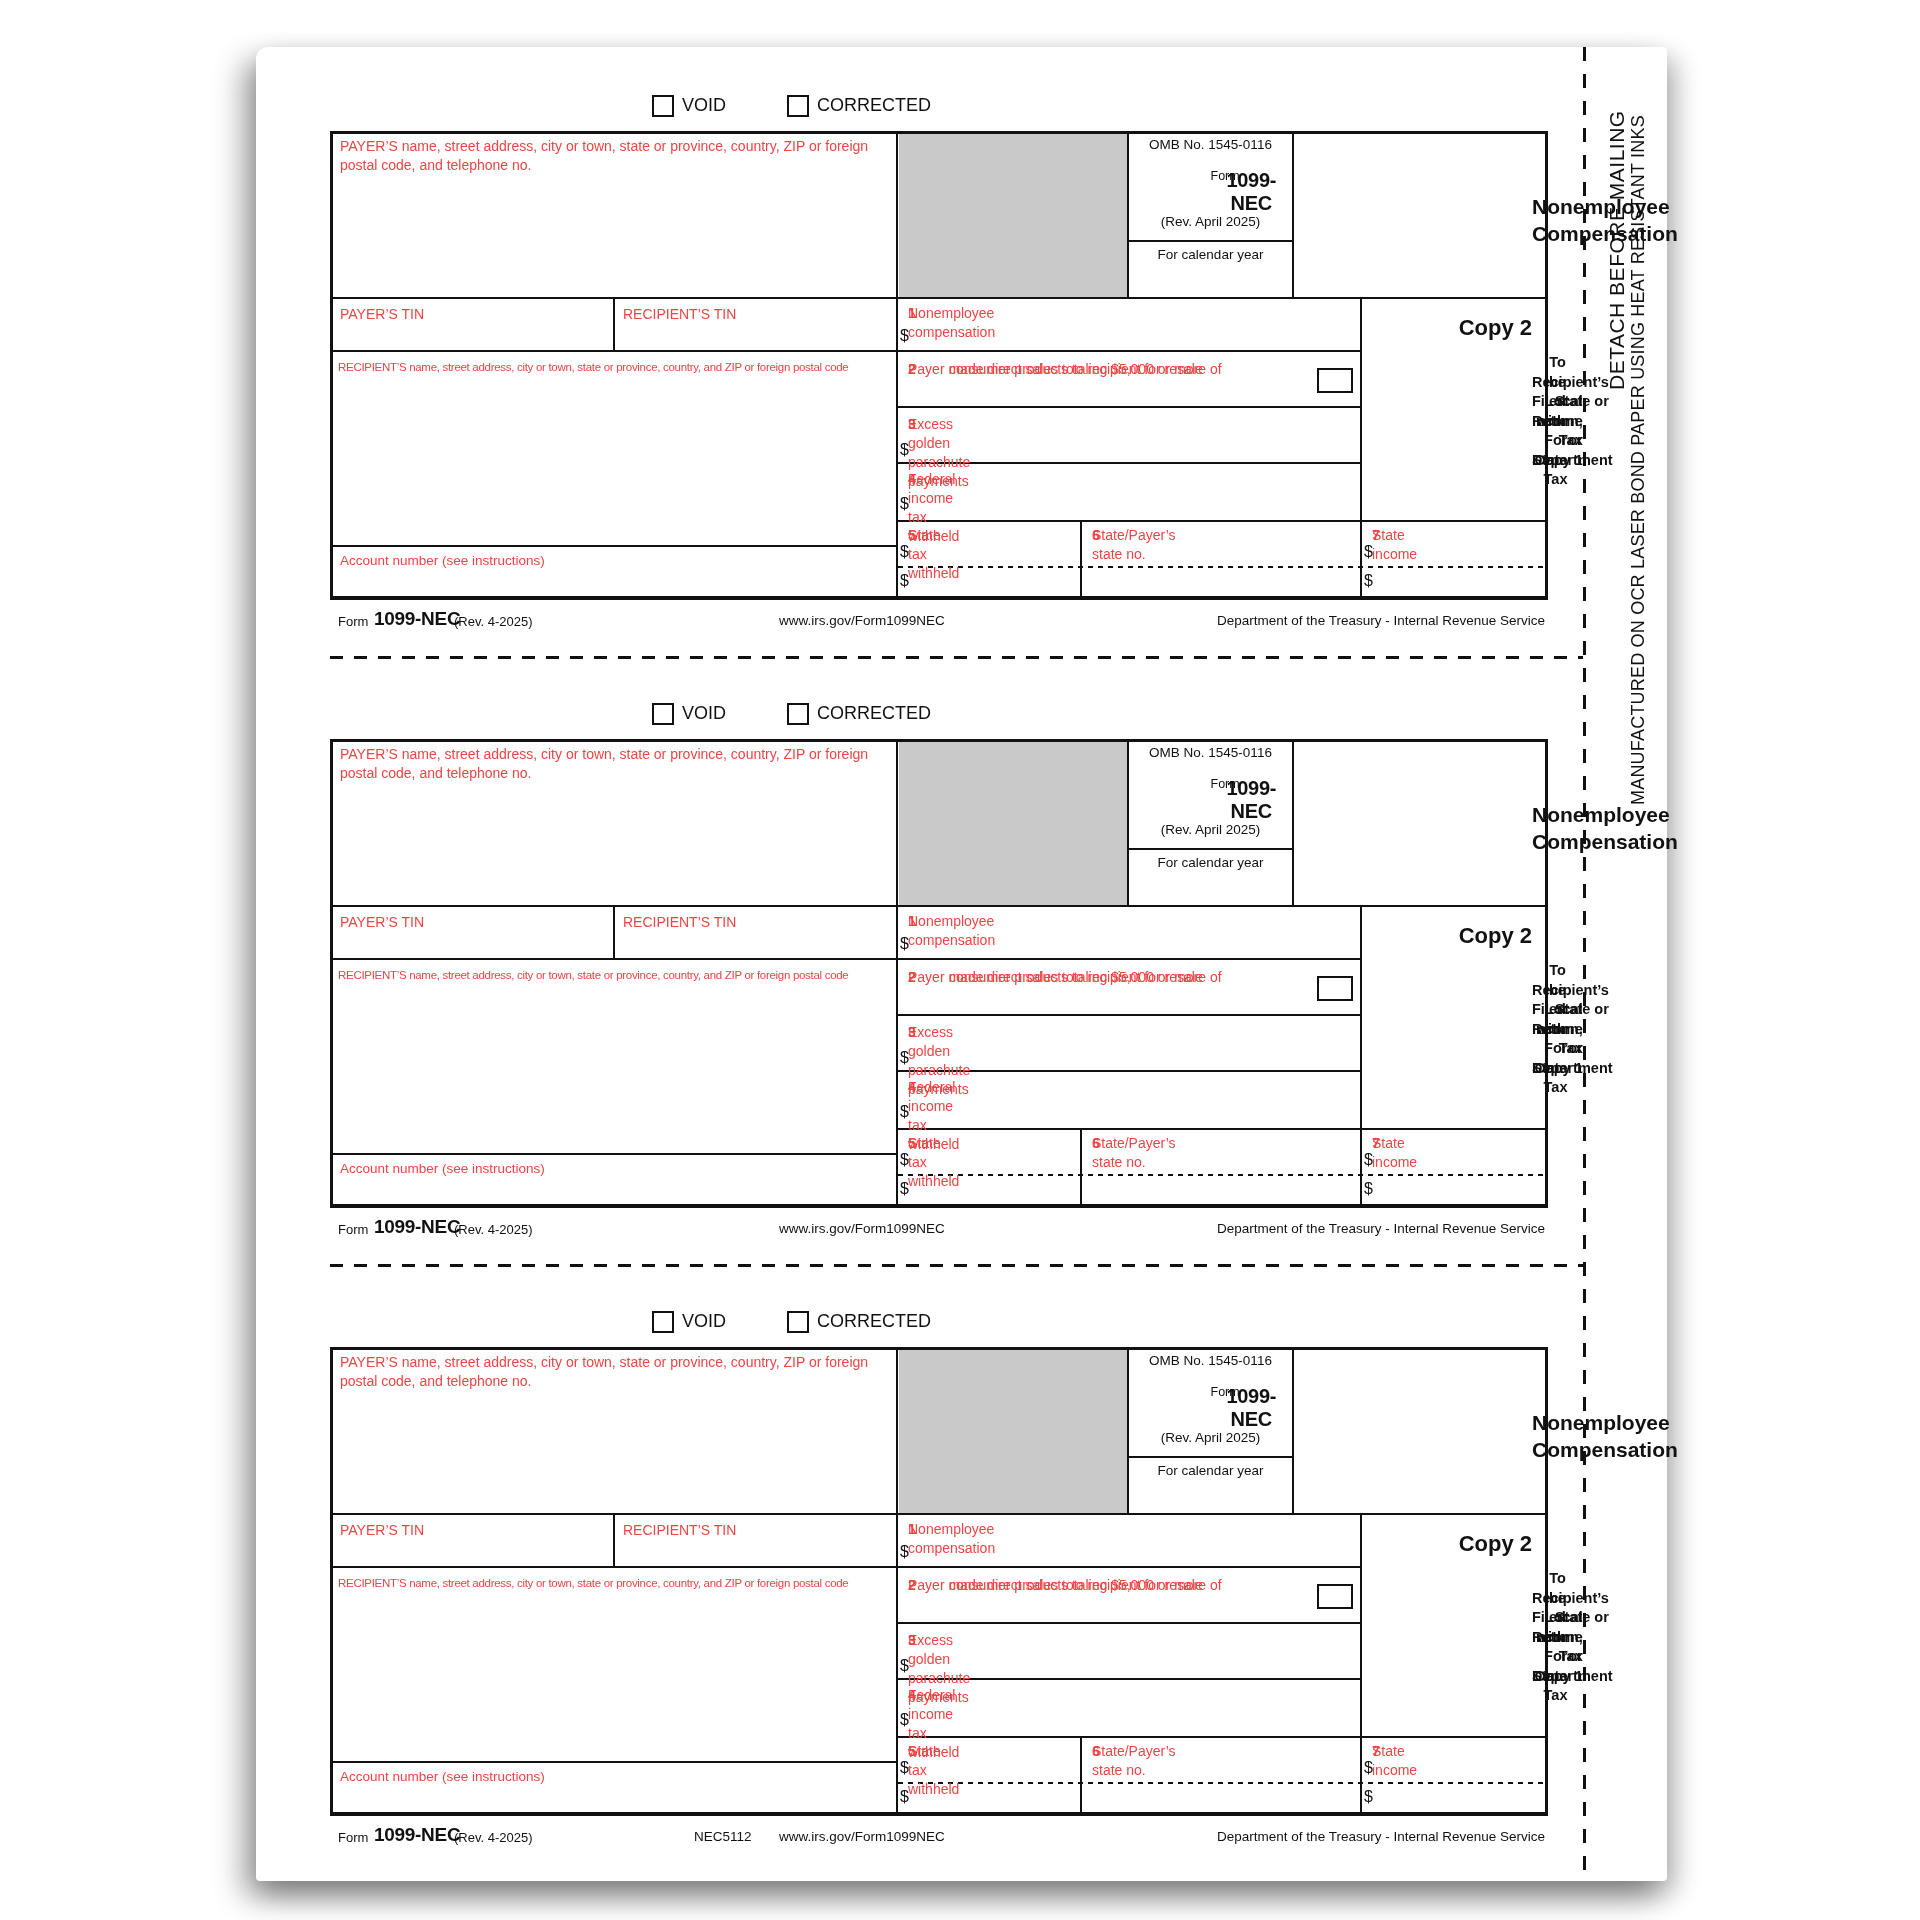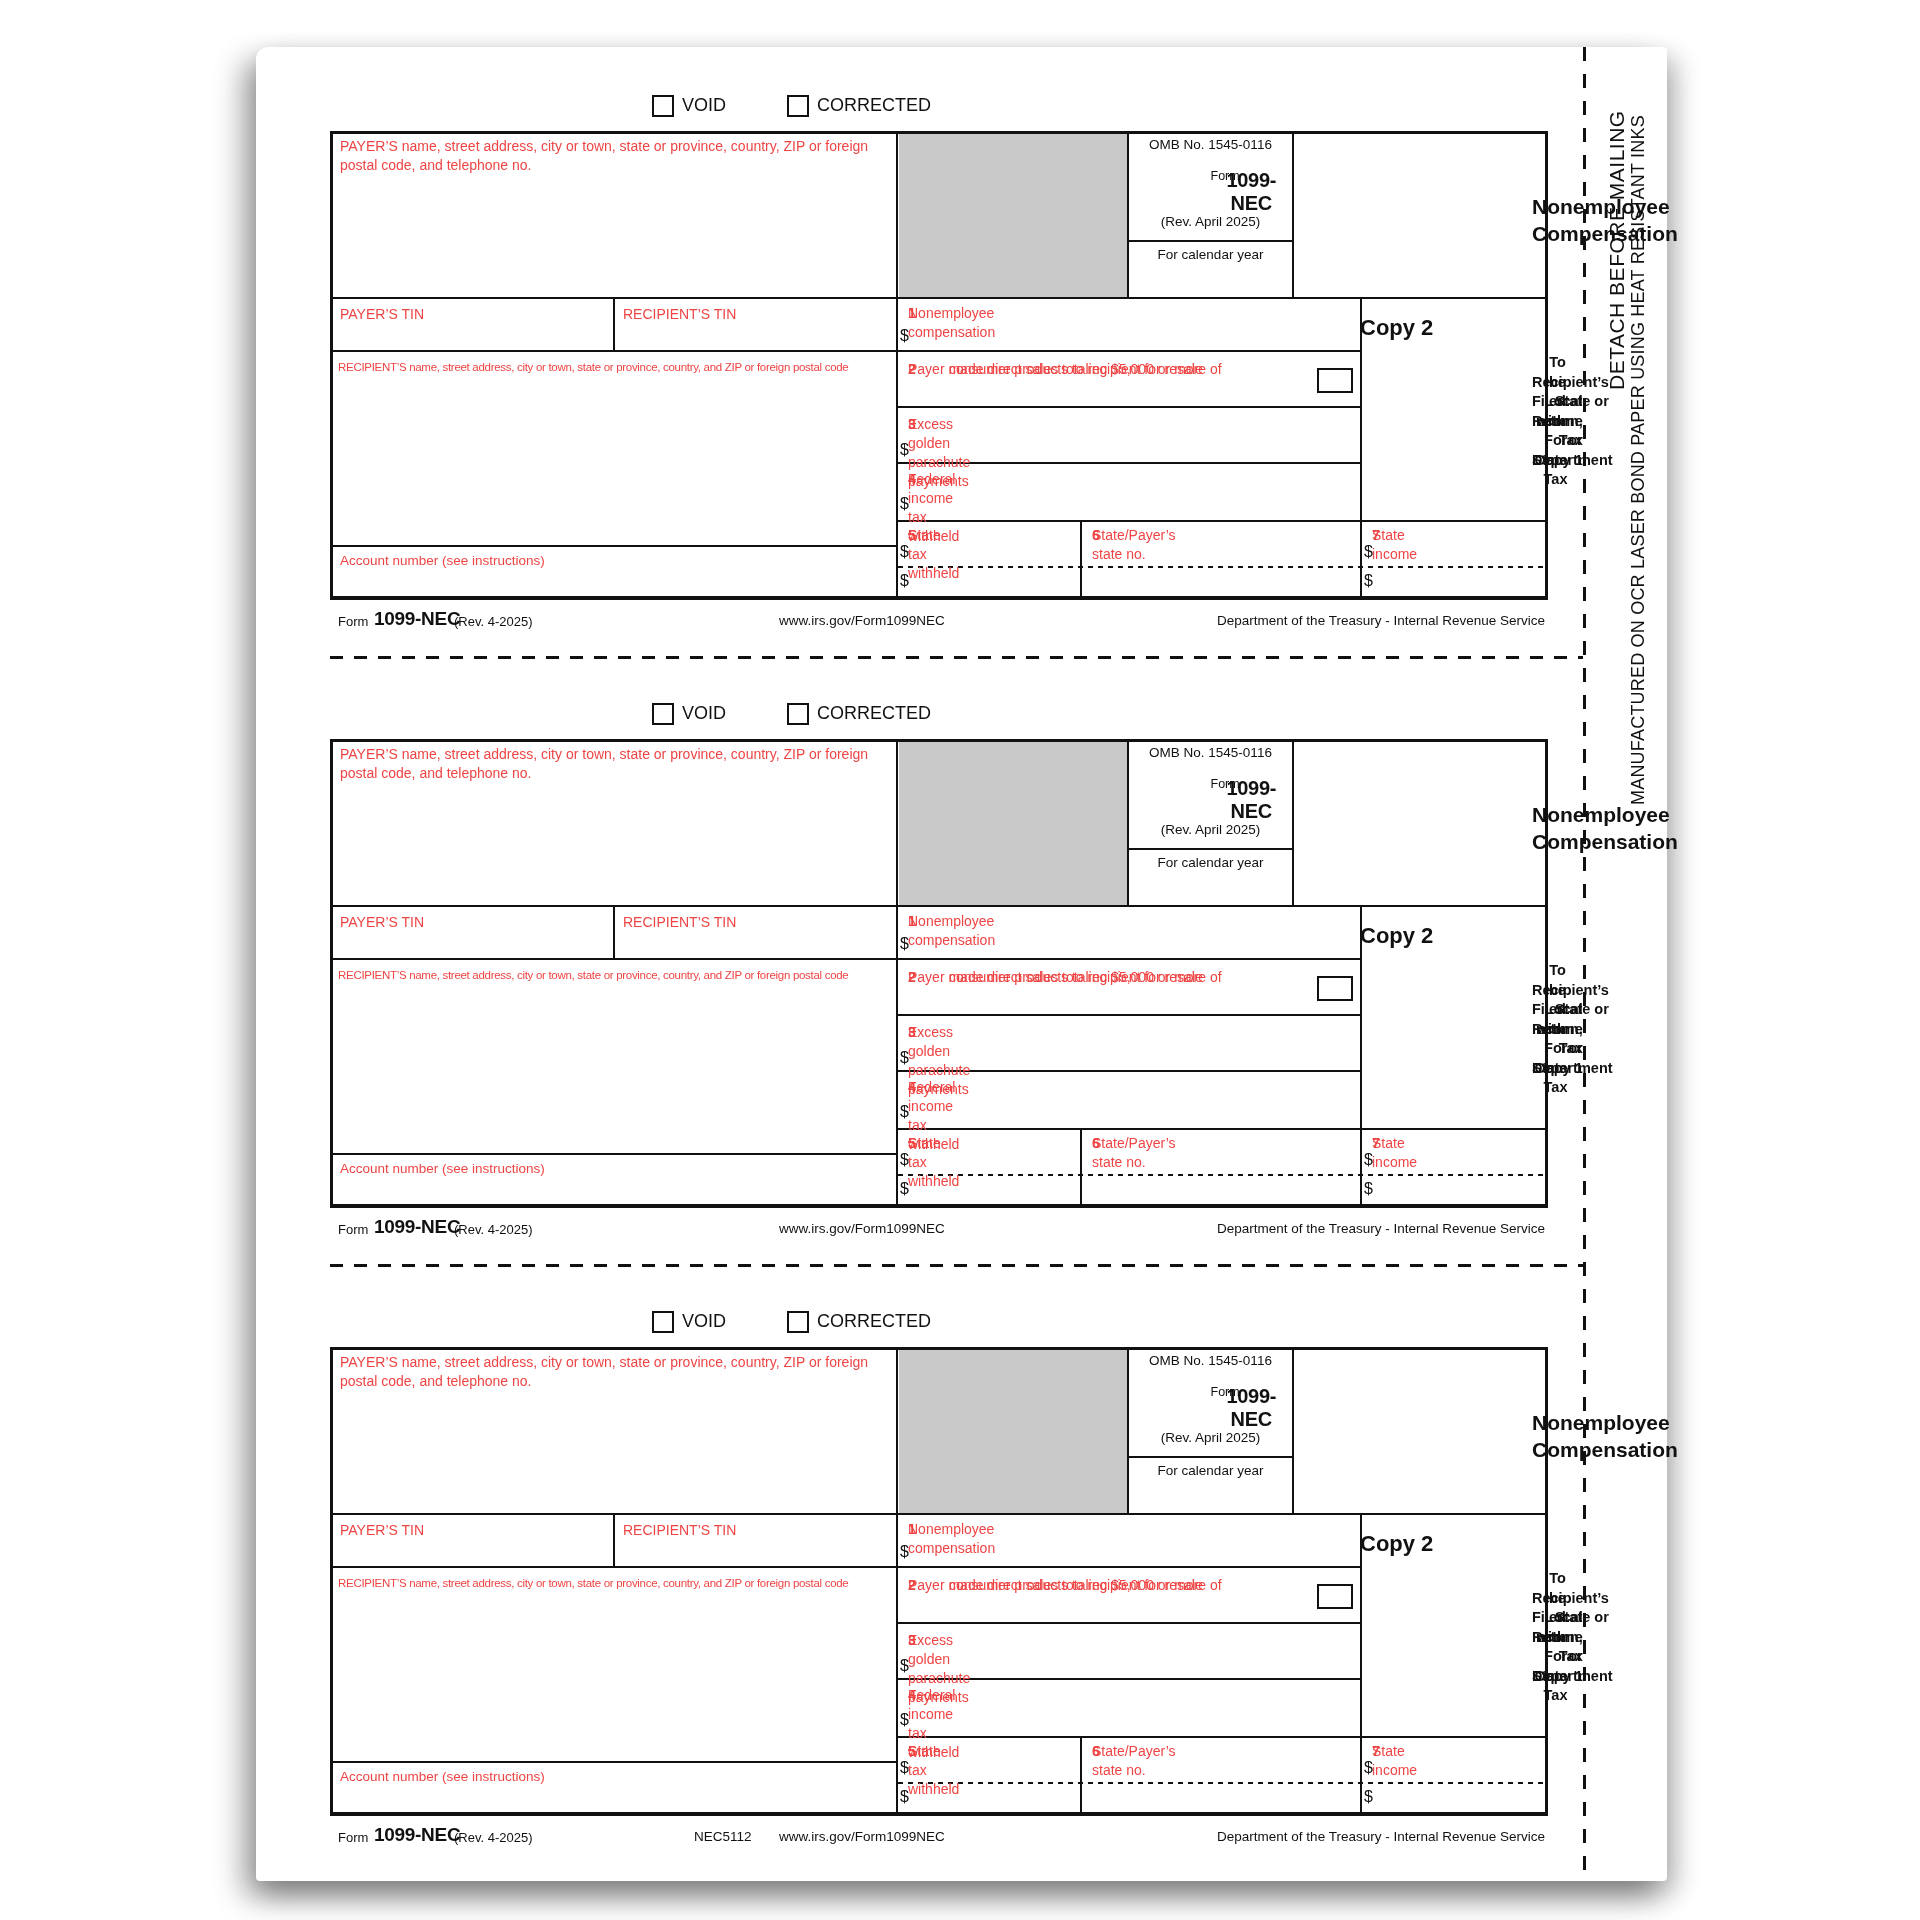--- a/index.html
+++ b/index.html
@@ -72,21 +72,21 @@
   .d5b{left:570px;top:477px;}
   .d7a{left:1034px;top:448px;}
   .d7b{left:1034px;top:477px;}
   .omb-c{left:799px;width:163px;text-align:center;font-size:13.5px;}
   .omb1{top:42px;}
   .ombform{top:74px;font-size:12.5px;}
   .ombform b{font-size:20px;letter-spacing:-.3px;}
   .ombrev{top:119px;}
   .ombcal{top:152px;}
   .title{left:902px;top:98px;width:300px;text-align:right;font-size:21px;font-weight:bold;line-height:27px;}
-  .copylbl{left:1030px;top:220px;width:172px;font-size:22px;font-weight:bold;}
+  .copylbl{left:1030px;top:220px;width:172px;text-align:right;font-size:22px;font-weight:bold;}
   .copylines{left:990px;top:258px;width:212px;text-align:right;font-size:14.5px;font-weight:bold;line-height:19.5px;}
   .ft{font-size:13px;top:519px;}
   .ft-form{left:8px;}
   .ft-num{left:44px;top:513px;font-size:19px;font-weight:bold;letter-spacing:-.3px;}
   .ft-rev{left:124px;}
   .ft-code{left:364px;top:518px;font-size:13.5px;}
   .ft-url{left:449px;top:518px;font-size:13.5px;}
   .ft-treas{left:815px;top:518px;width:400px;text-align:right;font-size:13.5px;}
   .field{background:transparent;}
 </style>

